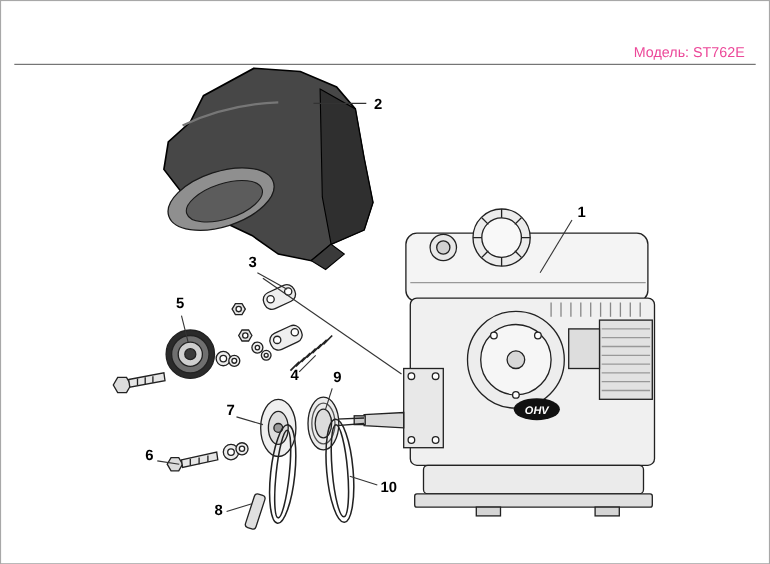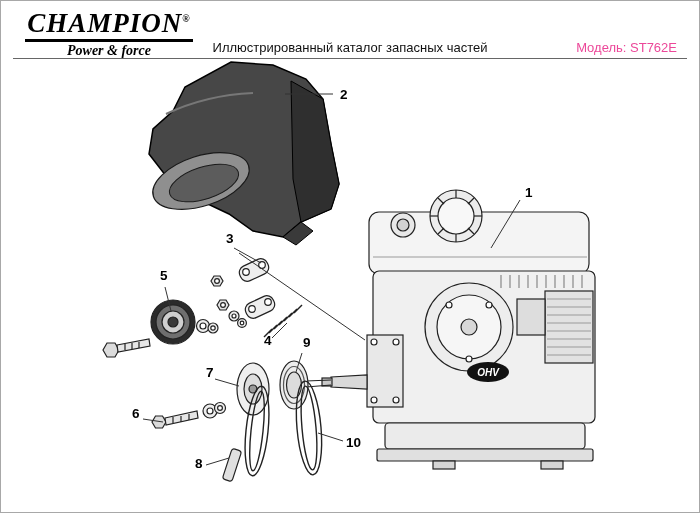--- a/index.html
+++ b/index.html
@@ -38,26 +38,21 @@
   .ohv-text {
     font-family:"Liberation Sans", sans-serif; font-weight:bold; font-style:italic;
     font-size:10px; fill:#fff;
   }
 </style>
 </head>
 <body>
 
 <div class="page">
 
-  <div class="logo">
-    <div class="logo-main"><span>CHAMPION</span><sup>®</sup></div>
-    <div class="logo-tagline">Power &amp; force</div>
-  </div>
-
-  <div class="catalog-title">Иллюстрированный каталог запасных частей</div>
+
 
   <div class="model-label">Модель: ST762E</div>
 
   <div class="header-rule"></div>
 
   <svg class="diagram-svg" width="700" height="455" viewBox="0 0 700 455">
 
     <g>
       <polygon points="230,3 272,6 305,20 322,40 330,85 338,125 330,150 300,163 282,178 252,172 228,155 175,130 148,95 152,70 172,52 184,28" fill="#474747" stroke="#000" stroke-width="1.5"></polygon>
       <polygon points="290,22 322,40 330,85 338,125 330,150 300,163 292,120" fill="#2f2f2f" stroke="#000" stroke-width="1"></polygon>

